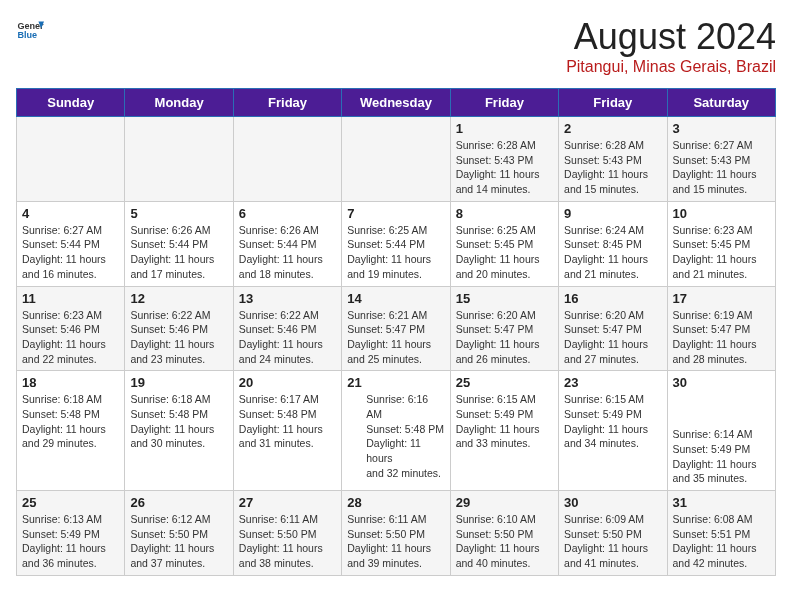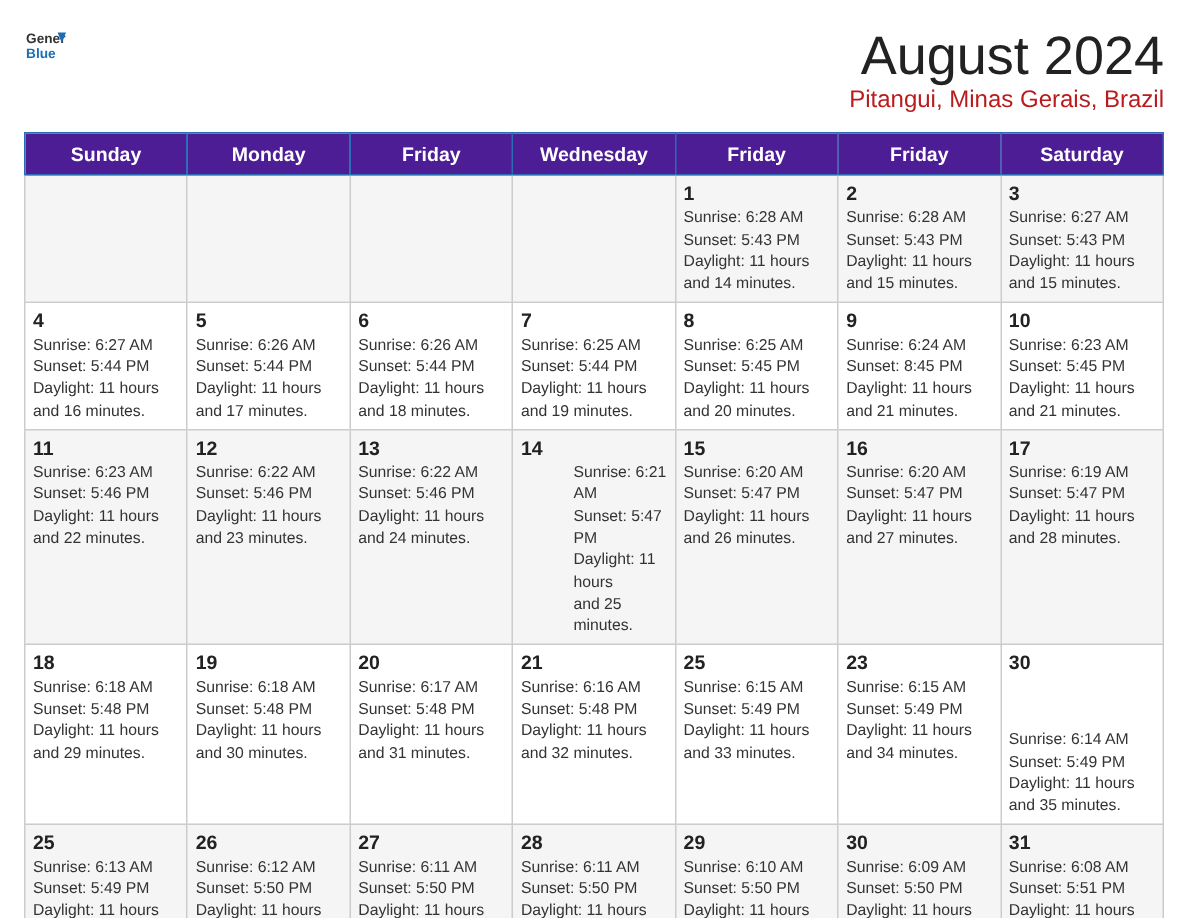--- a/index.html
+++ b/index.html
@@ -203,21 +203,21 @@
         </td>
         <td>
           <div class="day-num">13</div>
           <div class="day-info" style="white-space: pre-line;">Sunrise: 6:22 AM
 Sunset: 5:46 PM
 Daylight: 11 hours
 and 24 minutes.</div>
         </td>
         <td>
           <div class="day-num">14</div>
-          <div class="day-info" style="white-space: pre-line; margin-left: 35px;">Sunrise: 6:21 AM
+          <div class="day-info" style="white-space: pre-line;">Sunrise: 6:21 AM
 Sunset: 5:47 PM
 Daylight: 11 hours
 and 25 minutes.</div>
         </td>
         <td>
           <div class="day-num">15</div>
           <div class="day-info" style="white-space: pre-line;">Sunrise: 6:20 AM
 Sunset: 5:47 PM
 Daylight: 11 hours
 and 26 minutes.</div>
@@ -254,21 +254,21 @@
         </td>
         <td>
           <div class="day-num">20</div>
           <div class="day-info" style="white-space: pre-line;">Sunrise: 6:17 AM
 Sunset: 5:48 PM
 Daylight: 11 hours
 and 31 minutes.</div>
         </td>
         <td>
           <div class="day-num">21</div>
-          <div class="day-info" style="white-space: pre-line;">Sunrise: 6:16 AM
+          <div class="day-info" style="white-space: pre-line; margin-left: 19px;">Sunrise: 6:16 AM
 Sunset: 5:48 PM
 Daylight: 11 hours
 and 32 minutes.</div>
         </td>
         <td>
           <div class="day-num">25</div>
           <div class="day-info" style="white-space: pre-line;">Sunrise: 6:15 AM
 Sunset: 5:49 PM
 Daylight: 11 hours
 and 33 minutes.</div>

